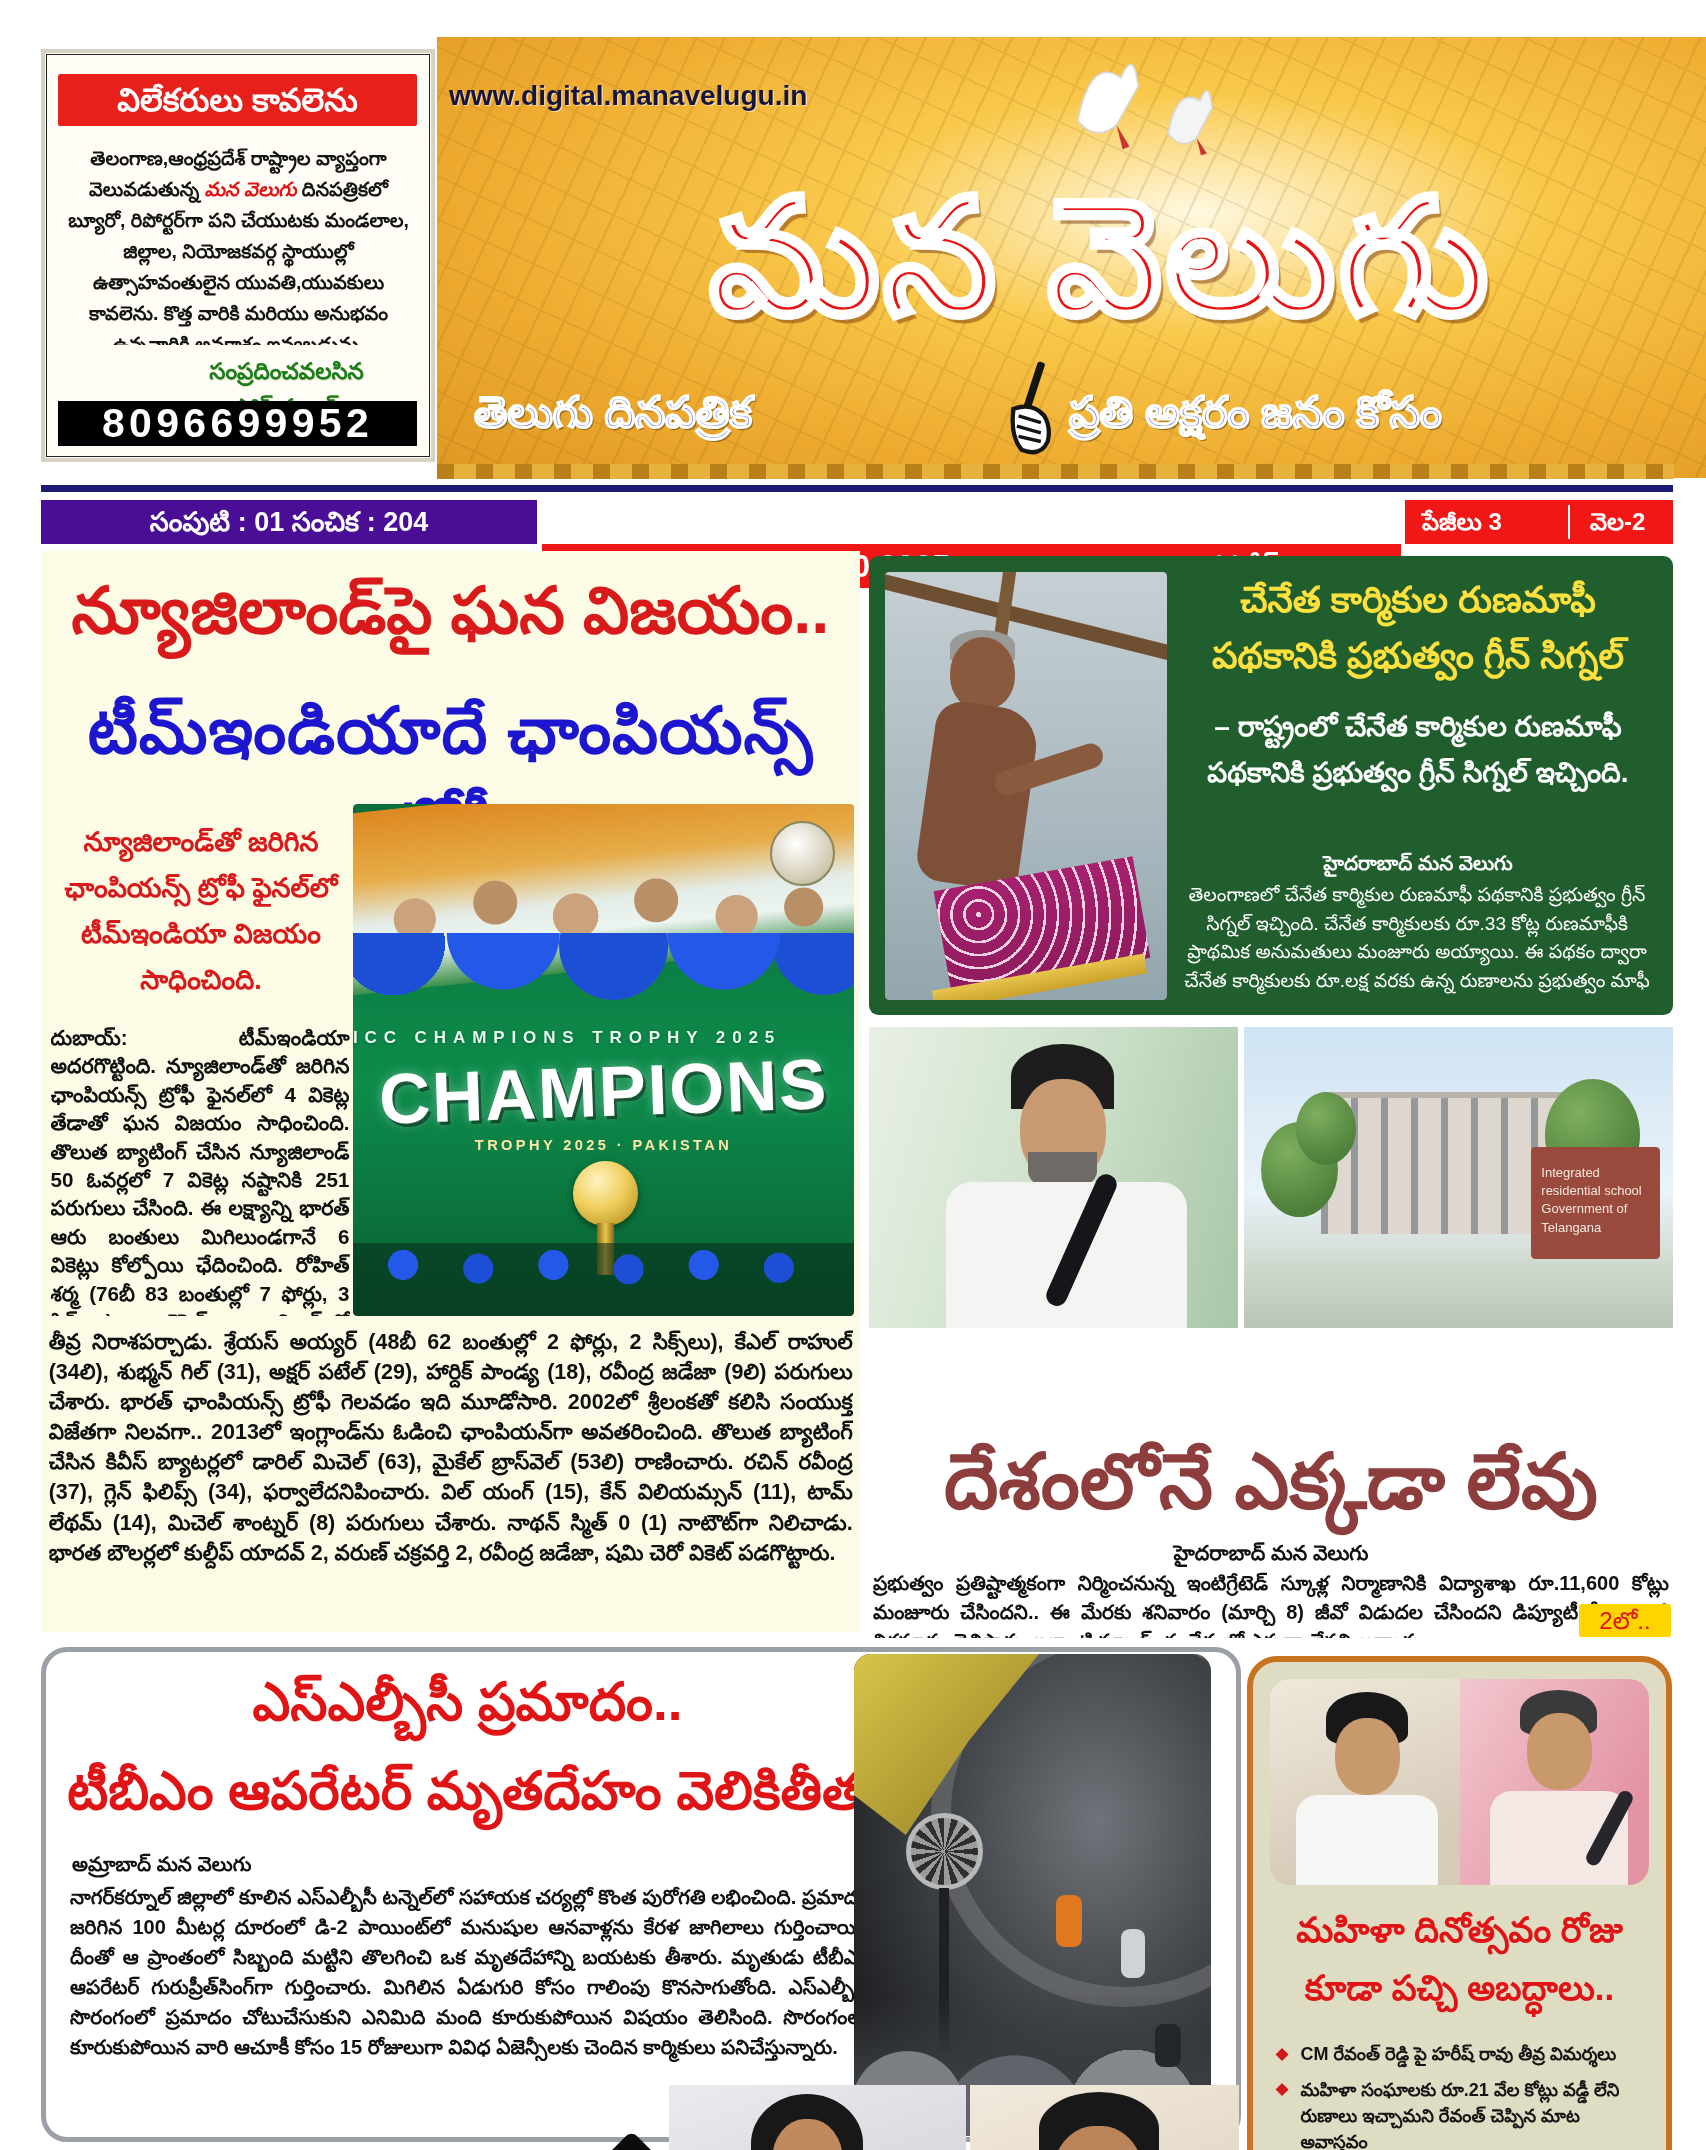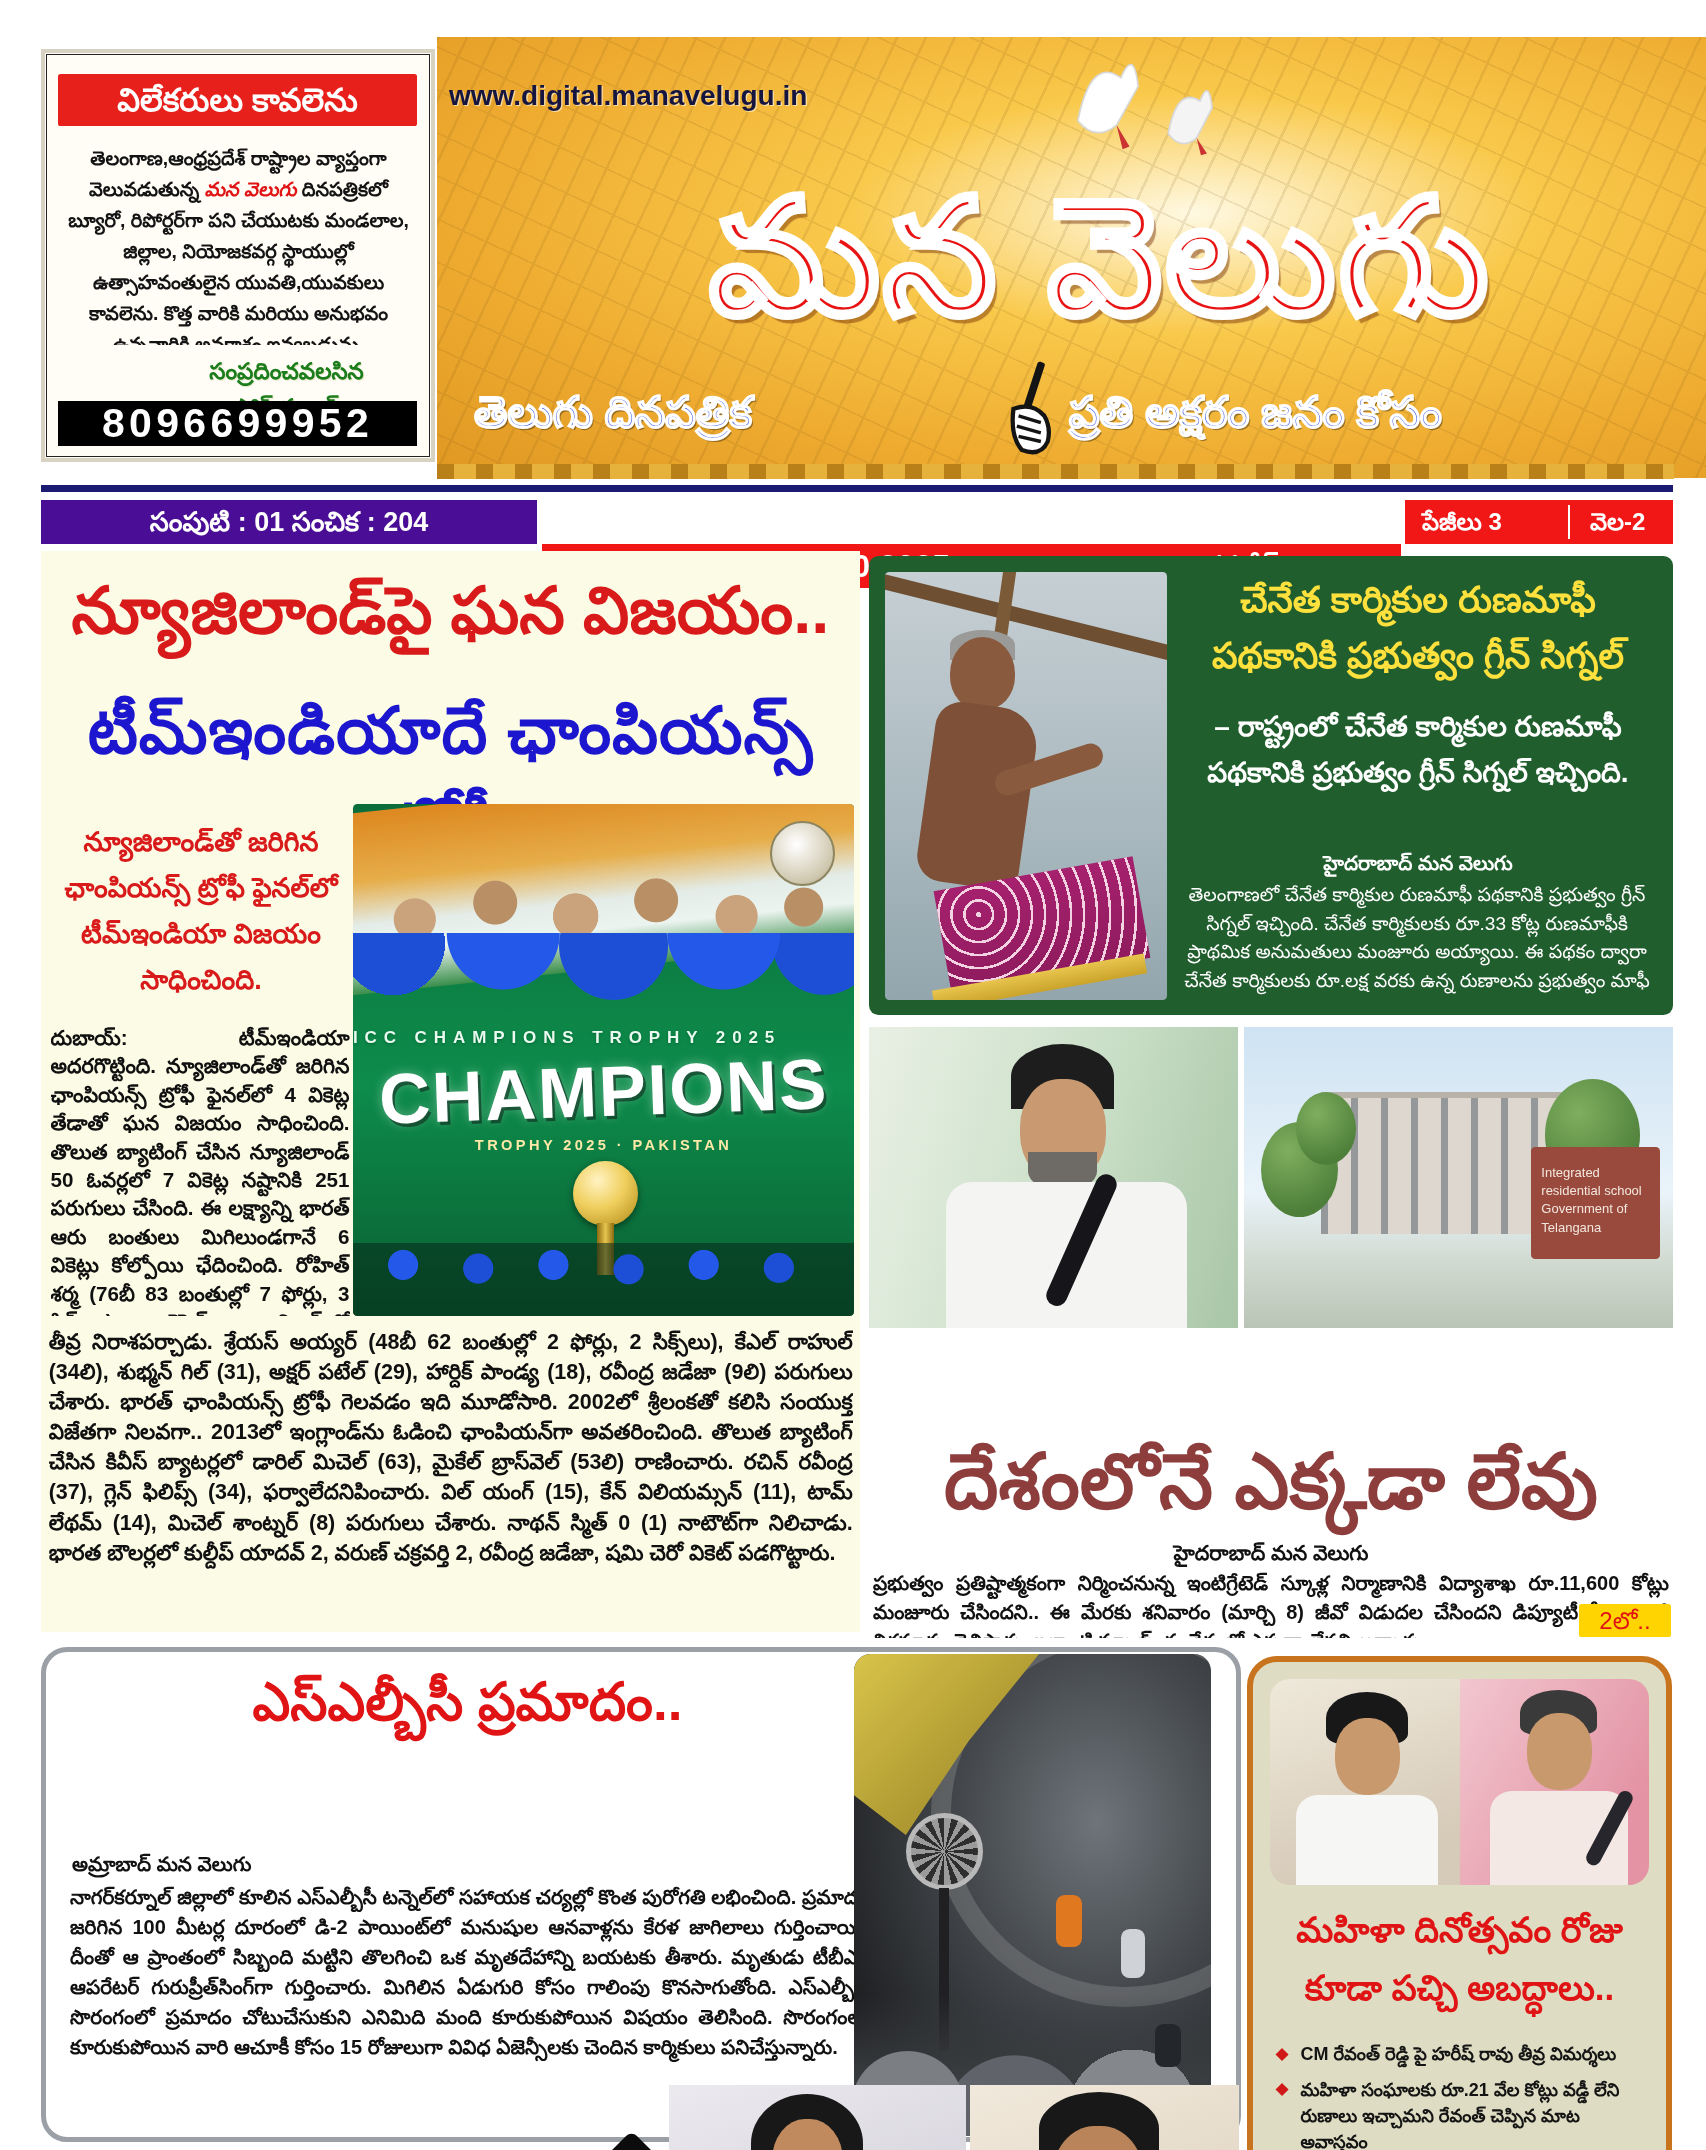--- a/index.html
+++ b/index.html
@@ -283,20 +283,21 @@
     <div class="abs sc-tree" style="left:301px;top:52px;width:95px;height:112px;"></div>
     <div class="abs sc-sign ovh">Integrated residential school Government of Telangana</div>
   </div>
   <div class="abs schools-h2 ovh">దేశంలోనే ఎక్కడా లేవు</div>
   <div class="abs schools-date ovh">హైదరాబాద్ మన వెలుగు</div>
   <div class="abs schools-body ovh">ప్రభుత్వం ప్రతిష్టాత్మకంగా నిర్మించనున్న ఇంటిగ్రేటెడ్ స్కూళ్ల నిర్మాణానికి విద్యాశాఖ రూ.11,600 కోట్లు మంజూరు చేసిందని.. ఈ మేరకు శనివారం (మార్చి 8) జీవో విడుదల చేసిందని డిప్యూటీ సీఎం భట్టి విక్రమార్క తెలిపారు. ఇలాంటి స్కూల్స్ ఈ దేశంలో ఎక్కడా లేవని అన్నారు.</div>
   <div class="abs schools-badge ovh">2లో..</div>
 
   <div class="abs slbc">
     <div class="abs sl-kicker ovh">ఎస్ఎల్బీసీ ప్రమాదం..</div>
+    <div class="abs sl-head">టీబీఎం ఆపరేటర్ మృతదేహం వెలికితీత</div>
     <div class="abs sl-date ovh">అమ్రాబాద్ మన వెలుగు</div>
     <div class="abs sl-body ovh">నాగర్‌కర్నూల్ జిల్లాలో కూలిన ఎస్ఎల్బీసీ టన్నెల్‌లో సహాయక చర్యల్లో కొంత పురోగతి లభించింది. ప్రమాదం జరిగిన 100 మీటర్ల దూరంలో డి-2 పాయింట్‌లో మనుషుల ఆనవాళ్లను కేరళ జాగిలాలు గుర్తించాయి. దీంతో ఆ ప్రాంతంలో సిబ్బంది మట్టిని తొలగించి ఒక మృతదేహాన్ని బయటకు తీశారు. మృతుడు టీబీఎం ఆపరేటర్ గురుప్రీత్‌సింగ్‌గా గుర్తించారు. మిగిలిన ఏడుగురి కోసం గాలింపు కొనసాగుతోంది. ఎస్ఎల్బీసీ సొరంగంలో ప్రమాదం చోటుచేసుకుని ఎనిమిది మంది కూరుకుపోయిన విషయం తెలిసింది. సొరంగంలో కూరుకుపోయిన వారి ఆచూకీ కోసం 15 రోజులుగా వివిధ ఏజెన్సీలకు చెందిన కార్మికులు పనిచేస్తున్నారు.</div>
   </div>
   <div class="abs ph-tunnel ovh">
     <div class="abs tn-arch"></div>
     <div class="abs tn-tarp"></div>
     <div class="abs tn-fan"></div>
     <div class="abs tn-fanpole"></div>
     <div class="abs tn-rubble"></div>
     <div class="abs tn-worker1"></div>

